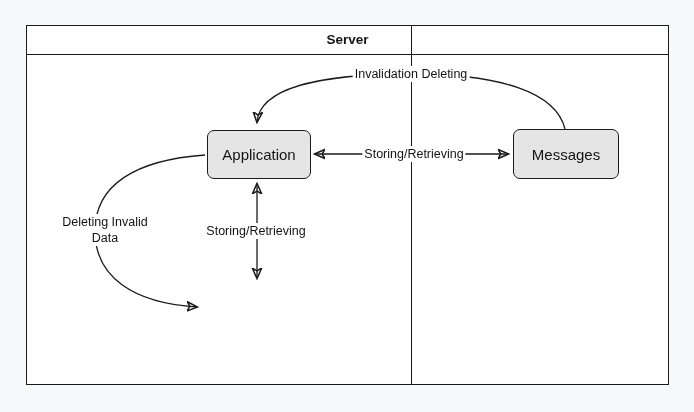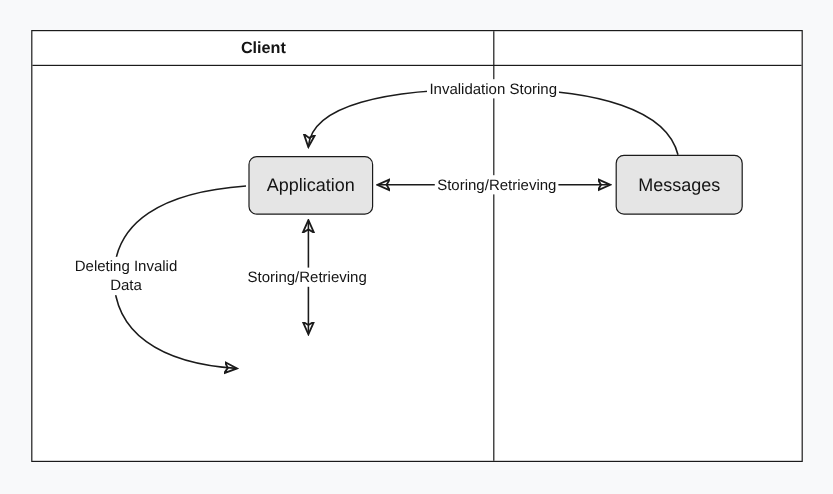--- a/index.html
+++ b/index.html
@@ -57,22 +57,22 @@
   .edge-label.deleting     { left:105px; top:230px; }
   .edge-label.deleting span { display:block; }
 </style>
 </head>
 <body>
 
 <div class="stage">
 
   <div class="frame">
     <div class="header-row">
-      <div class="panel-header client">
-        <span>Client</span>
+      <div class="panel-header server">
+        <span>Server</span>
       </div>
     </div>
     <div class="divider"></div>
   </div>
 
   <svg class="edges" viewBox="0 0 694 412">
     <defs>
       <marker id="arr" viewBox="0 0 10 10" refX="8.5" refY="5" markerWidth="9" markerHeight="9" orient="auto-start-reverse">
         <path d="M0,1 L9,5 L0,9 L2.4,5 Z" fill="#1b1b1b" stroke="none"></path>
       </marker>
@@ -83,21 +83,21 @@
     <path d="M 257 184 L 257 278" marker-start="url(#arr)" marker-end="url(#arr)"></path>
   </svg>
 
   <div class="node application">
     <span>Application</span>
   </div>
   <div class="node database">
     <span>Messages</span>
   </div>
 
-  <div class="edge-label invalidation">Invalidation Storing</div>
+  <div class="edge-label invalidation">Invalidation Deleting</div>
   <div class="edge-label storing-h">Storing/Retrieving</div>
   <div class="edge-label storing-v">Storing/Retrieving</div>
   <div class="edge-label deleting">
     <span>Deleting Invalid</span>
     <span>Data</span>
   </div>
 
 </div>
 
 </body></html>

